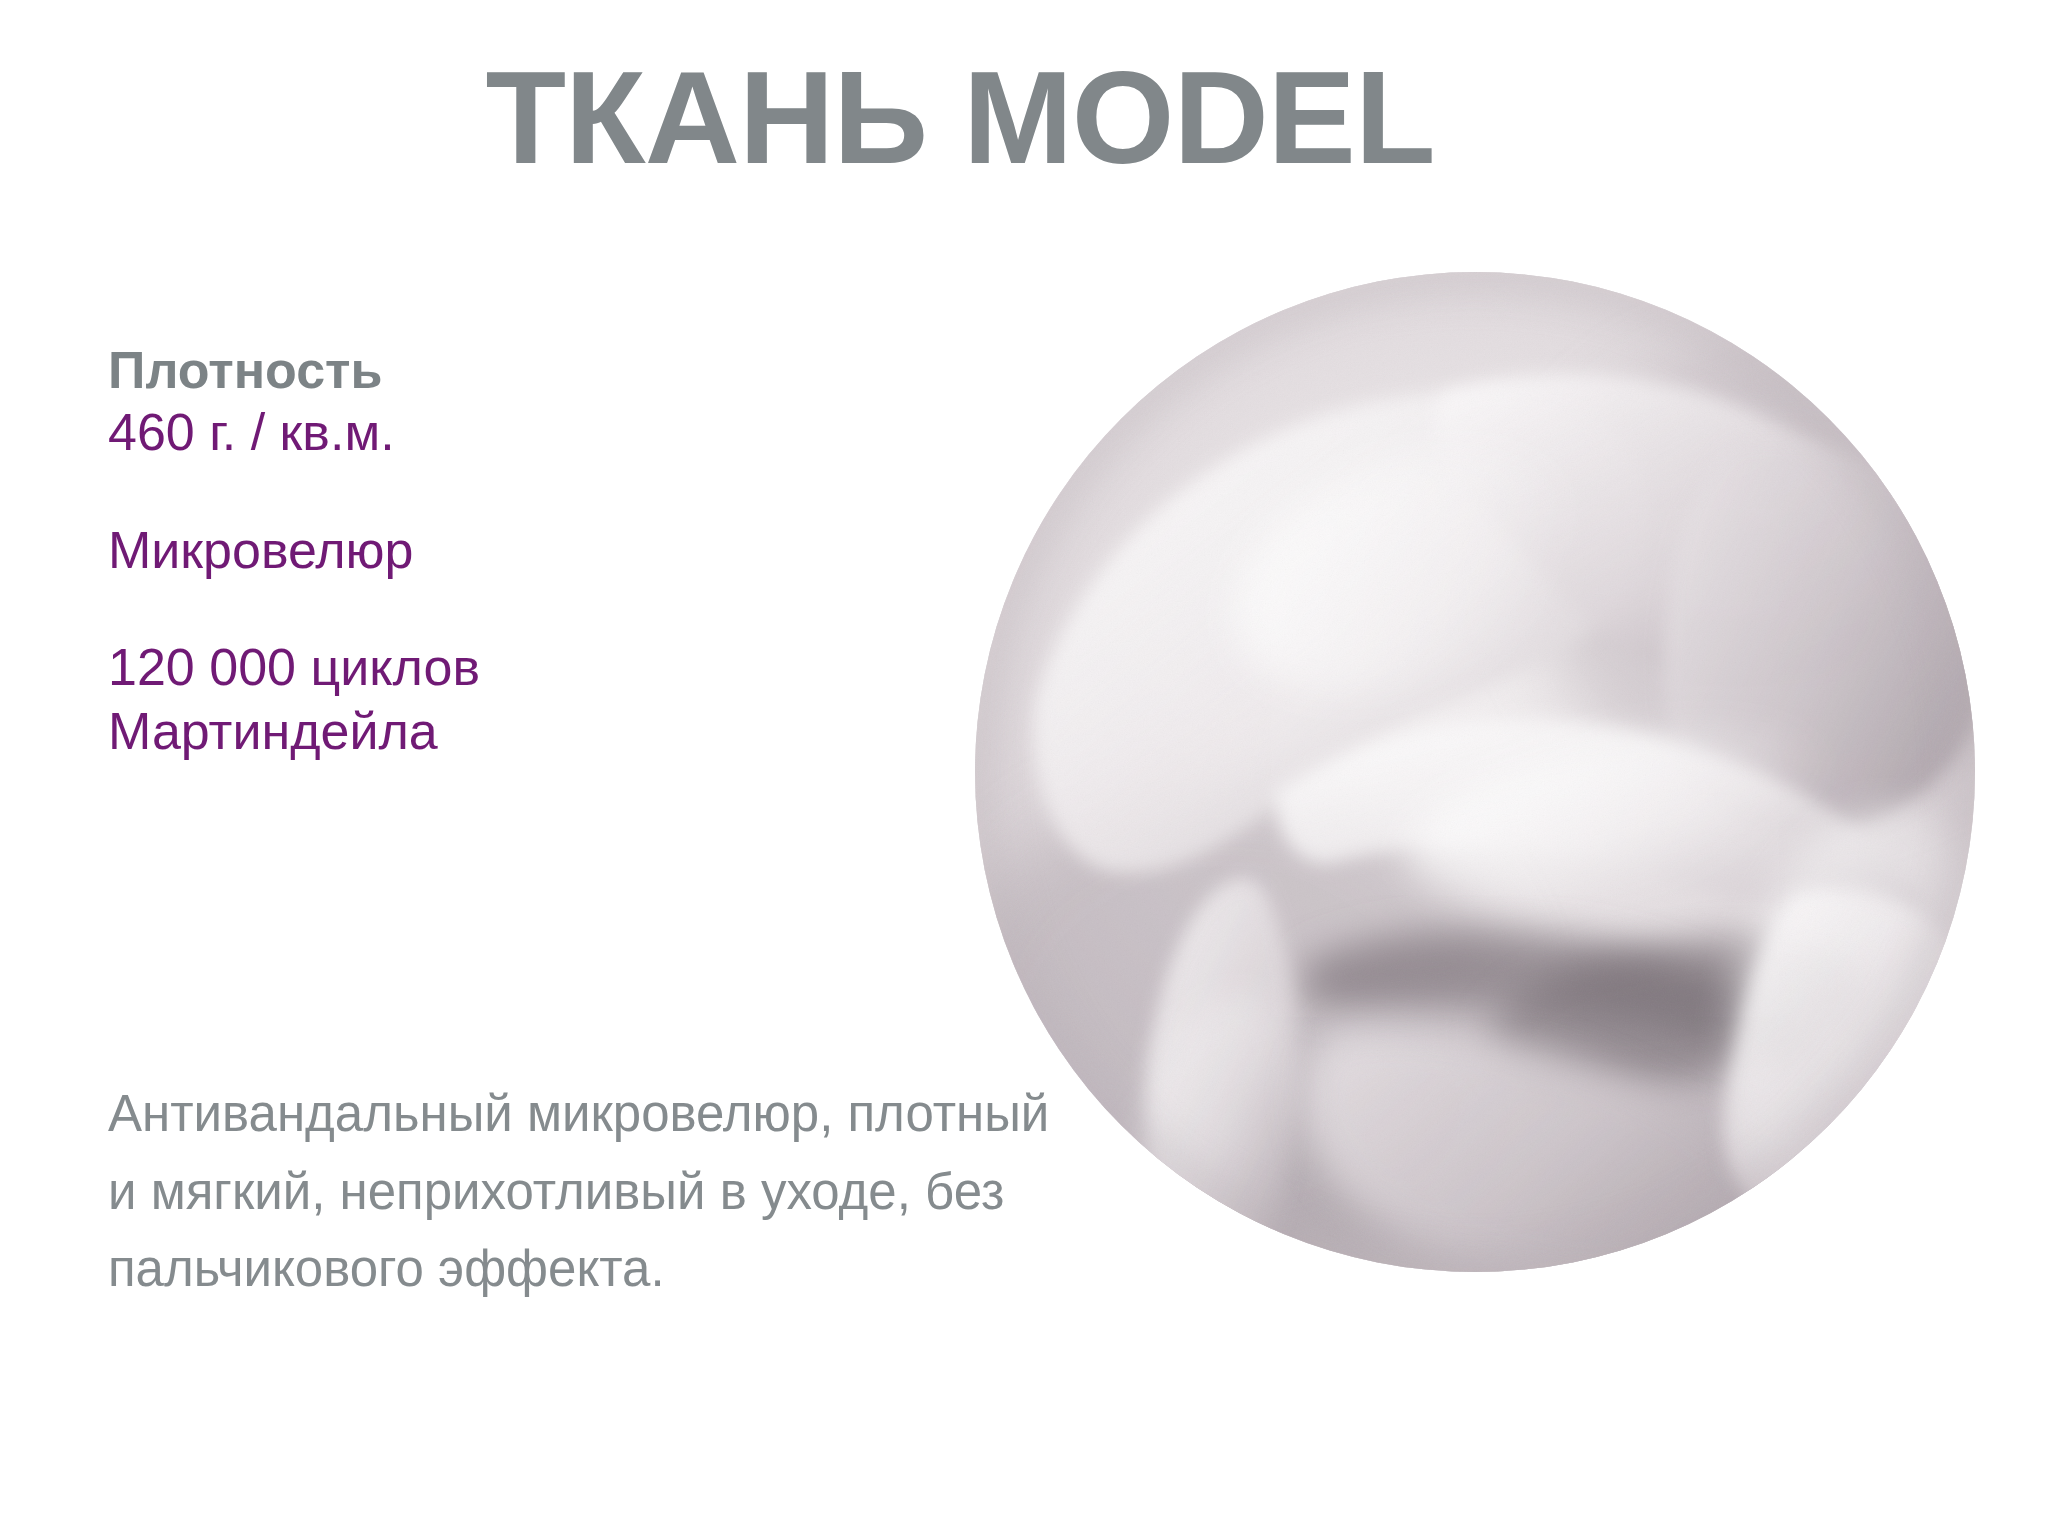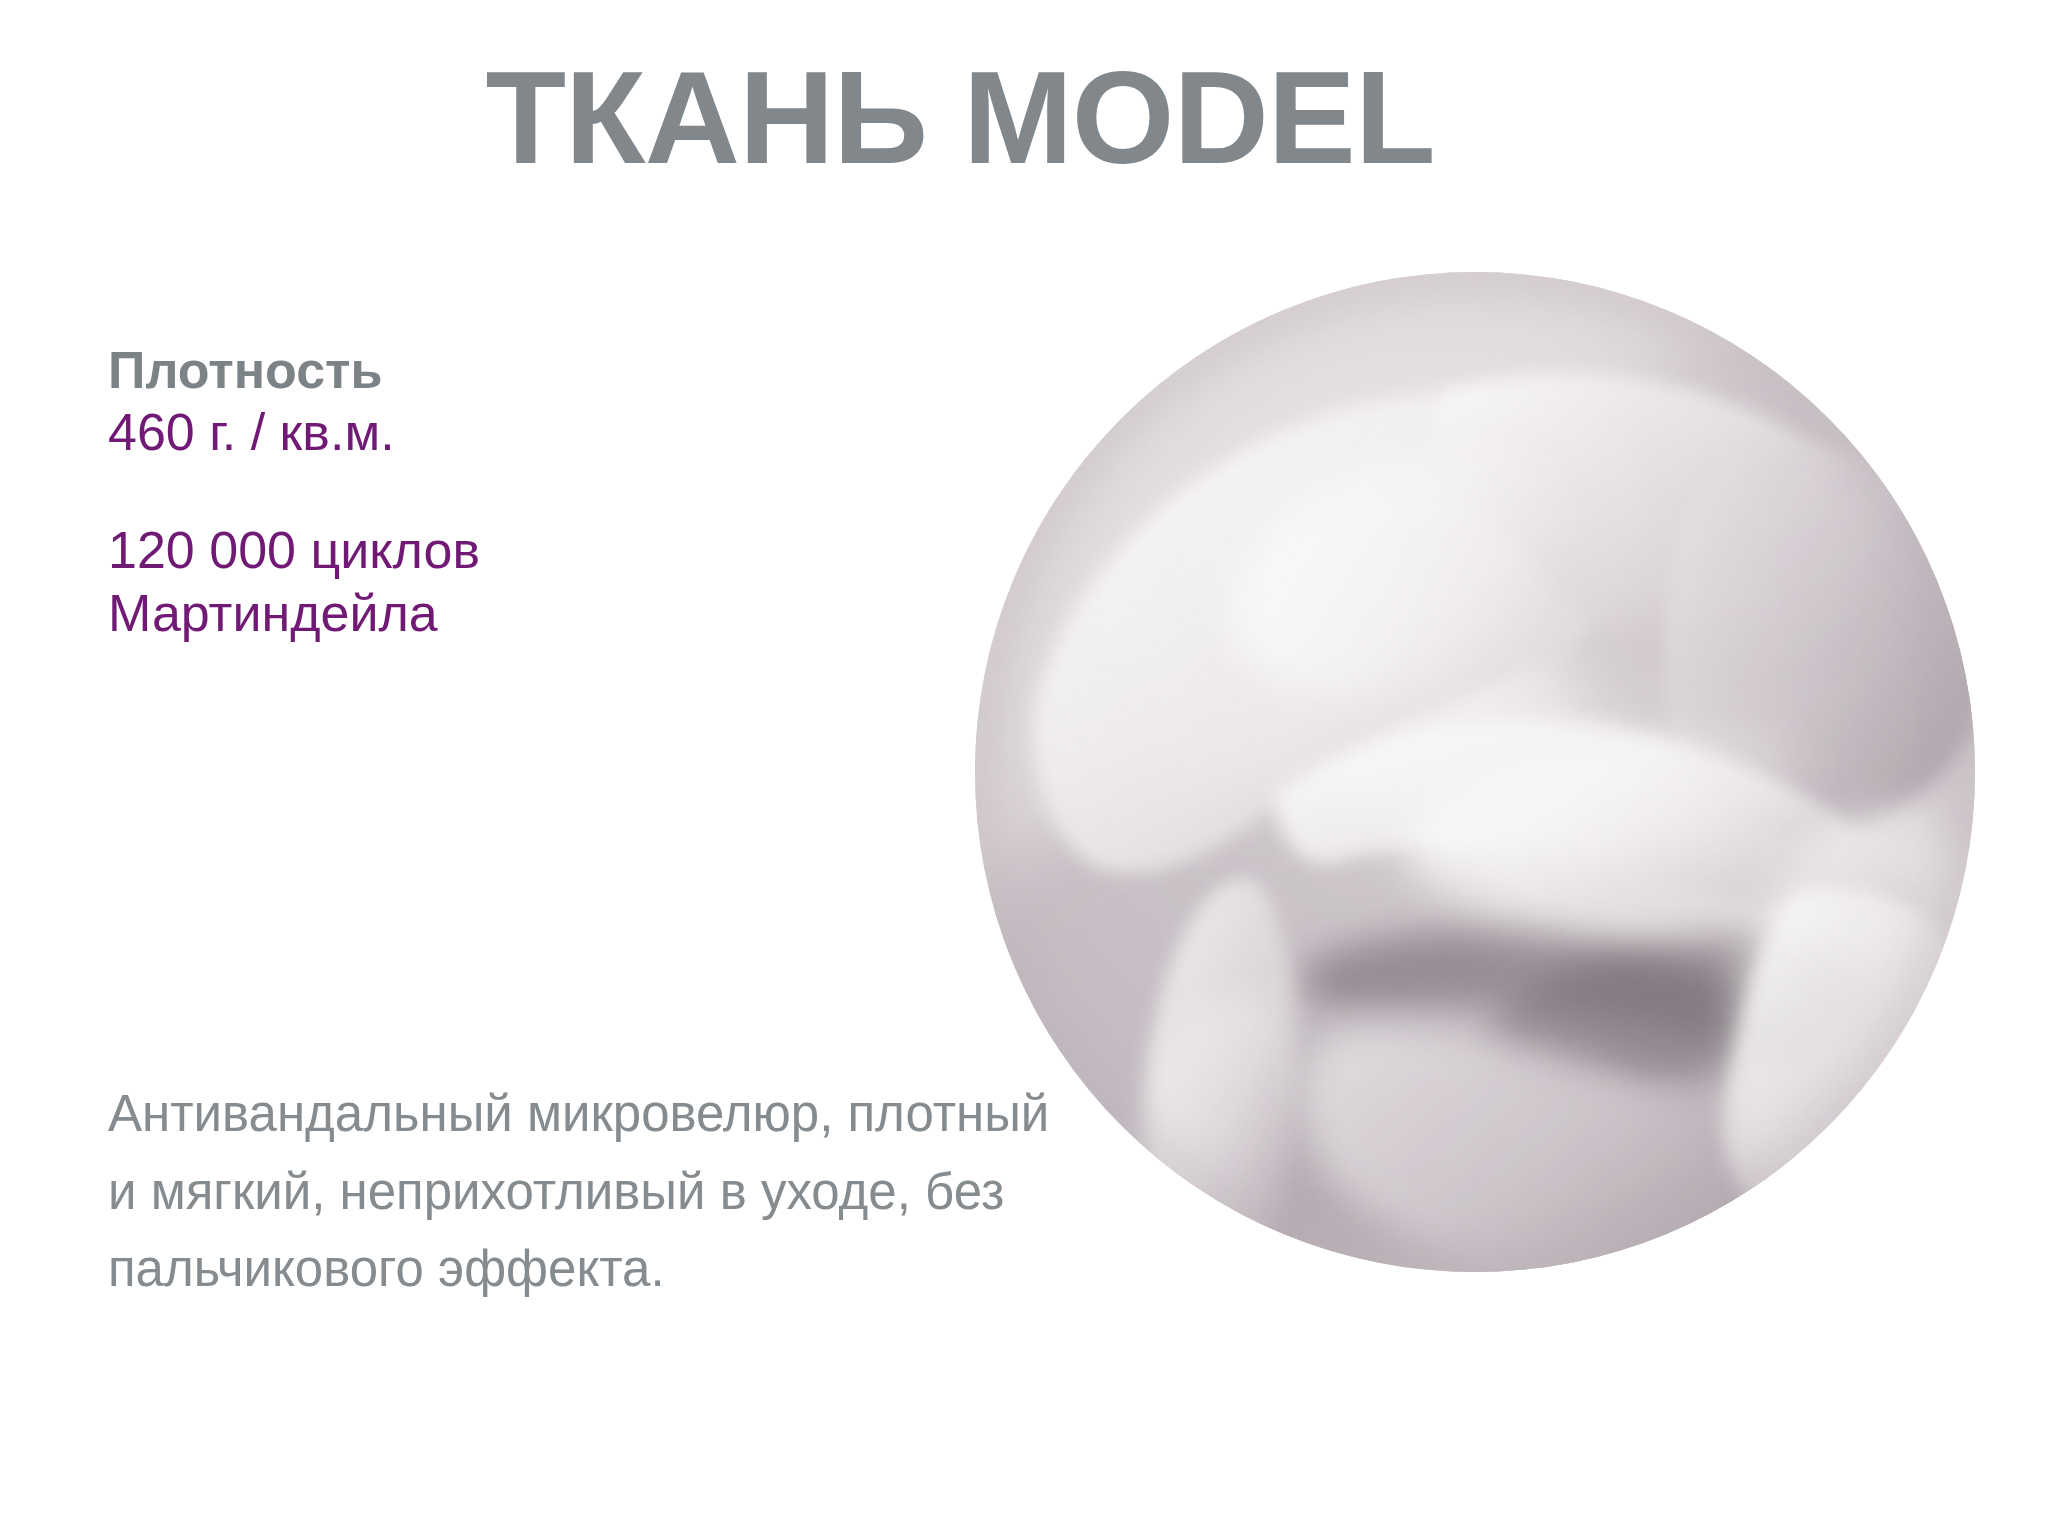--- a/index.html
+++ b/index.html
@@ -113,20 +113,21 @@
   <div class="title">ТКАНЬ MODEL</div>
 
   <div class="specs">
 
     <div class="spec-block">
       <div class="spec-label">Плотность</div>
       <div class="spec-value">460 г. / кв.м.</div>
     </div>
 
     <div class="spec-block">
+      <div class="spec-value">Микровелюр</div>
     </div>
 
     <div class="spec-block">
       <div class="spec-value">120 000 циклов</div>
       <div class="spec-value">Мартиндейла</div>
     </div>
 
   </div>
 
   <div class="description">Антивандальный микровелюр, плотный и мягкий, неприхотливый в уходе, без пальчикового эффекта.</div>

